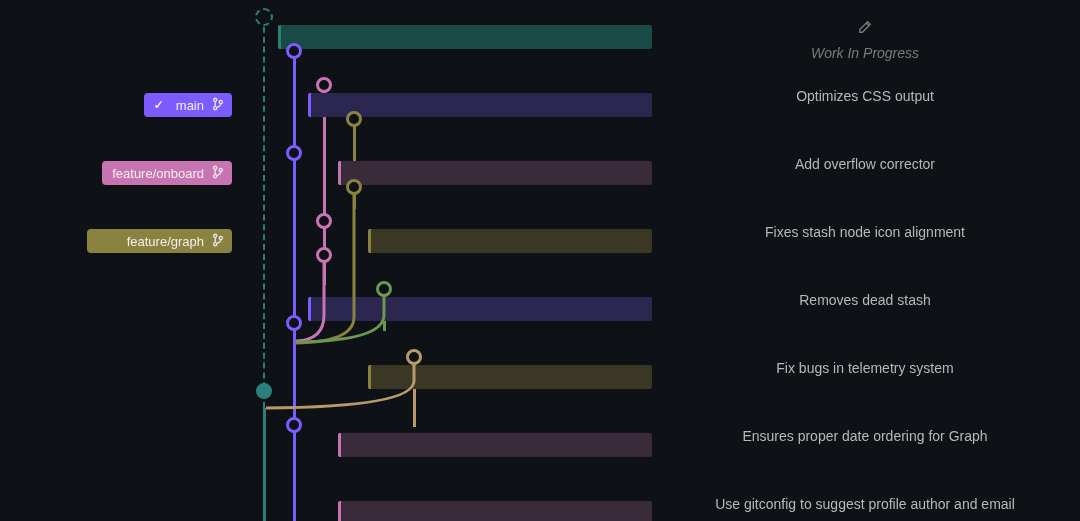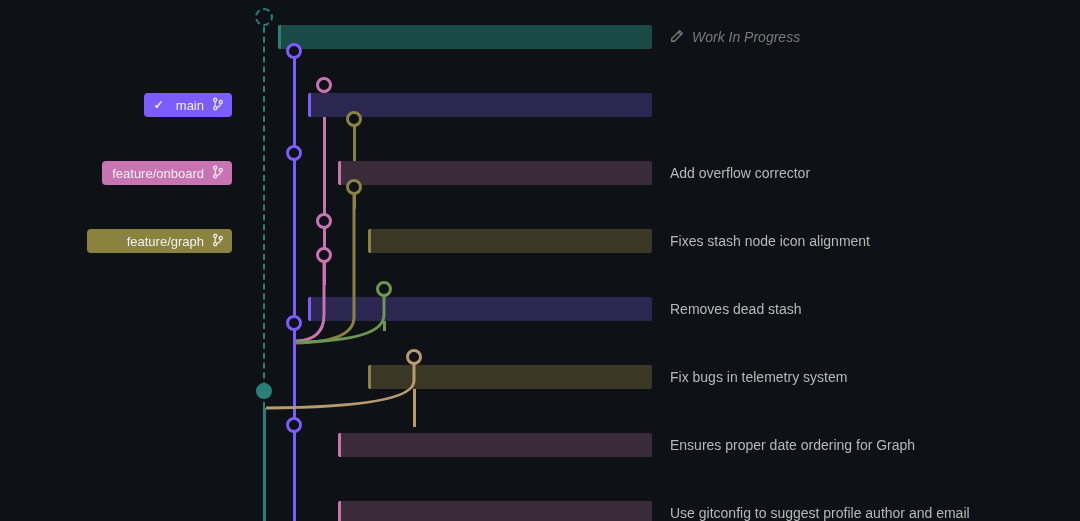--- a/index.html
+++ b/index.html
@@ -116,20 +116,21 @@
       border-radius: 2px 0 0 2px;
     }
     .commit-msg-area {
       position: absolute;
       left: 670px;
       right: 20px;
       display: flex;
       align-items: center;
       gap: 8px;
       height: 100%;
+      flex-direction: column;
     }
     .commit-msg {
       color: #b8b8b8;
       font-size: 14px;
       white-space: nowrap;
     }
     .commit-msg.wip {
       font-style: italic;
       color: #7a7a7a;
     }
@@ -214,20 +215,23 @@
                 <circle cx="4" cy="16" r="2.2"></circle>
                 <circle cx="12" cy="7" r="2.2"></circle>
                 <path d="M4 6.2 L4 13.8"></path>
                 <path d="M12 9.2 Q12 13 6.2 15"></path>
               </svg></span>
           </div>
         </div>
         <div class="commit-bar" style="background: rgb(43, 39, 80); left: 308px; width: 344px;">
           <div class="commit-bar-accent" style="background: rgb(124, 92, 255);"></div>
         </div>
+        <div class="commit-msg-area">
+          <span class="commit-msg">Optimizes CSS output</span>
+        </div>
       </div>
       <div class="row" style="top: 68px;">
         <div class="branch-tags">
           <div class="branch-tag" style="background: rgb(200, 116, 178); margin-left: 28px;">
             <span>feature/onboard</span>
             <span class="branch-icon"><svg width="12" height="14" viewBox="0 0 16 20" fill="none" stroke="currentColor" stroke-width="2">
                 <circle cx="4" cy="4" r="2.2"></circle>
                 <circle cx="4" cy="16" r="2.2"></circle>
                 <circle cx="12" cy="7" r="2.2"></circle>
                 <path d="M4 6.2 L4 13.8"></path>

